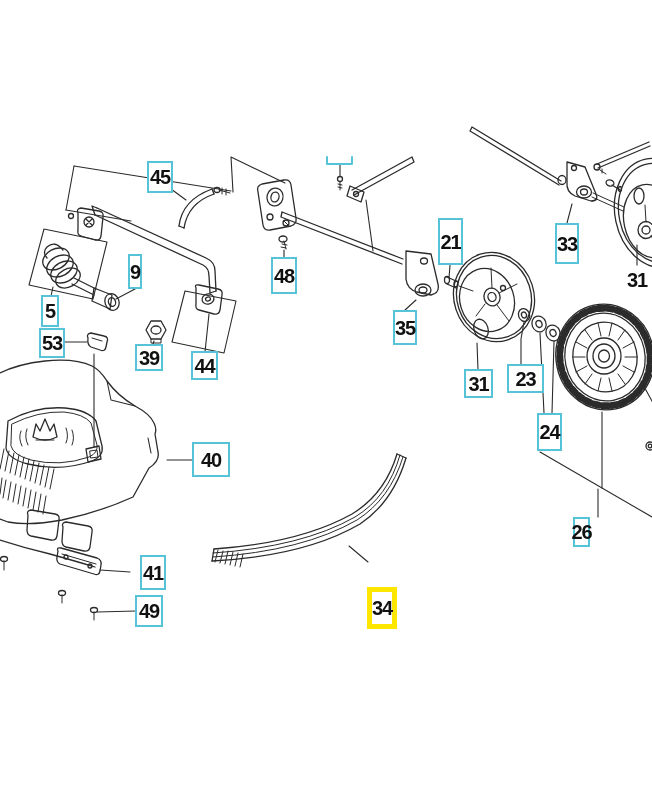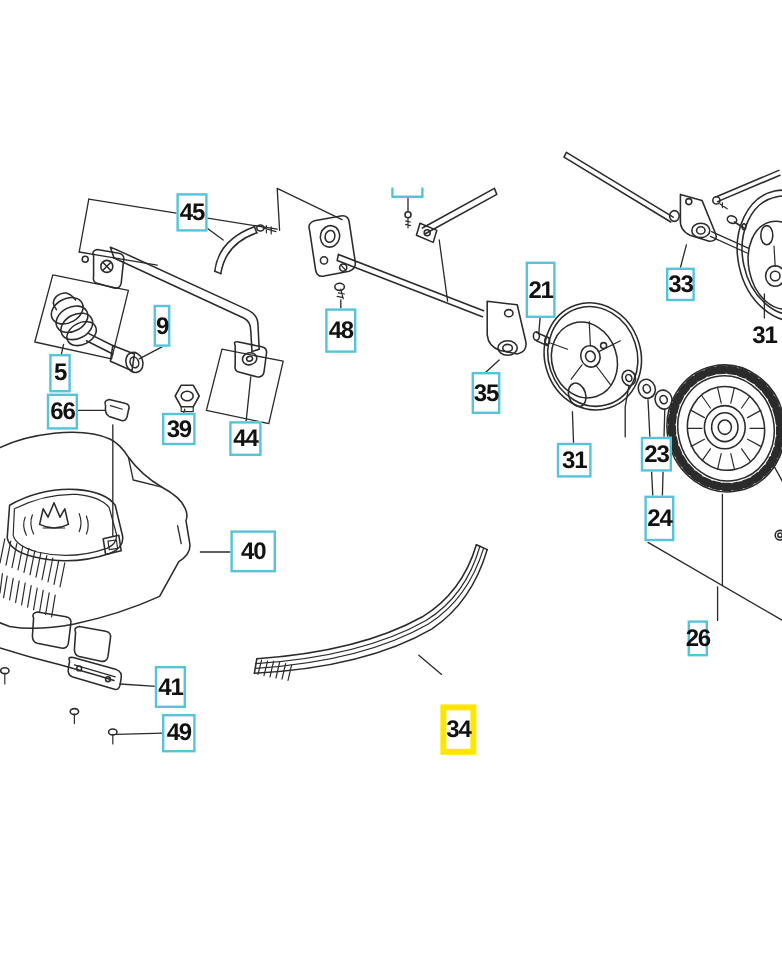--- a/index.html
+++ b/index.html
@@ -247,29 +247,29 @@
     <path d="M136,611 L97,612"></path>
     <path d="M368,562 L349,546"></path>
   </g>
 
   <path d="M327,157 L327,164 L352,164 L352,157" stroke="#56c3d8" stroke-width="2"></path>
 </svg>
 
   <div class="callout" style="left:147px;top:161px;width:26px;height:32px">45</div>
   <div class="callout" style="left:128px;top:254px;width:14px;height:35px">9</div>
   <div class="callout" style="left:41px;top:295px;width:18px;height:32px">5</div>
-  <div class="callout" style="left:39px;top:328px;width:26px;height:30px">66</div>
+  <div class="callout" style="left:39px;top:328px;width:26px;height:30px">53</div>
   <div class="callout" style="left:135px;top:344px;width:28px;height:27px">39</div>
   <div class="callout" style="left:191px;top:351px;width:27px;height:29px">44</div>
   <div class="callout" style="left:271px;top:257px;width:26px;height:37px">48</div>
   <div class="callout" style="left:438px;top:218px;width:25px;height:47px">21</div>
   <div class="callout" style="left:393px;top:310px;width:24px;height:35px">35</div>
-  <div class="callout" style="left:555px;top:223px;width:24px;height:28px">33</div>
+  <div class="callout" style="left:555px;top:223px;width:24px;height:41px">33</div>
   <div class="callout" style="left:464px;top:369px;width:29px;height:29px">31</div>
-  <div class="callout" style="left:534px;top:364px;width:26px;height:29px">23</div>
+  <div class="callout" style="left:507px;top:364px;width:37px;height:29px">23</div>
   <div class="callout" style="left:537px;top:413px;width:25px;height:38px">24</div>
   <div class="callout" style="left:573px;top:517px;width:17px;height:30px">26</div>
   <div class="callout" style="left:192px;top:442px;width:38px;height:35px">40</div>
-  <div class="callout" style="left:129px;top:555px;width:26px;height:35px">41</div>
+  <div class="callout" style="left:140px;top:555px;width:26px;height:35px">41</div>
   <div class="callout" style="left:135px;top:595px;width:28px;height:32px">49</div>
   <div class="callout highlighted" style="left:367px;top:559px;width:30px;height:42px">34</div>
   <div class="callout plain" style="left:620px;top:266px;width:34px;height:28px">31</div>
 </div>
 
 </body></html>

